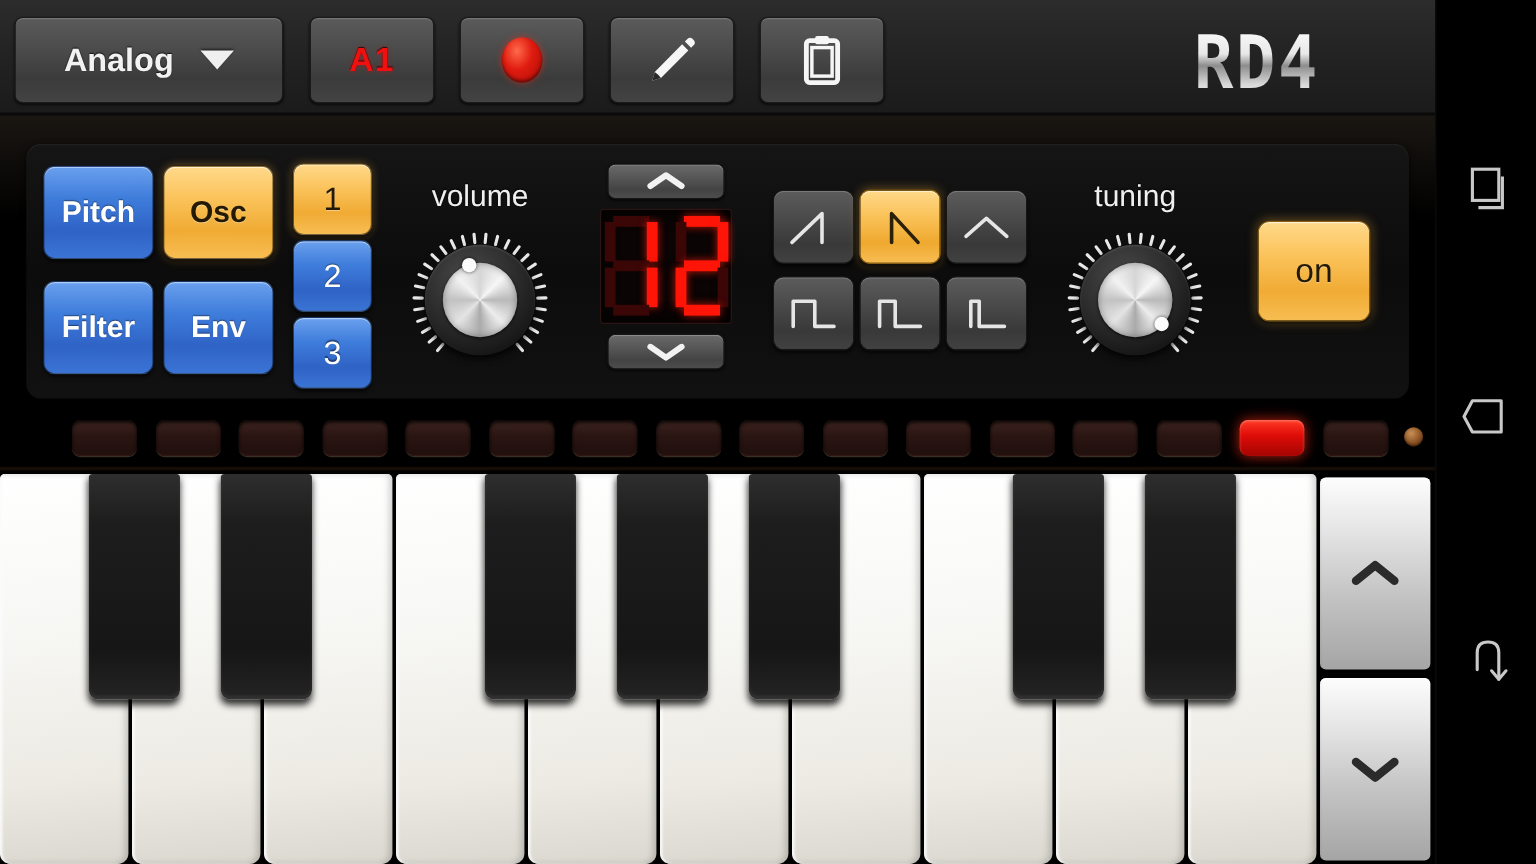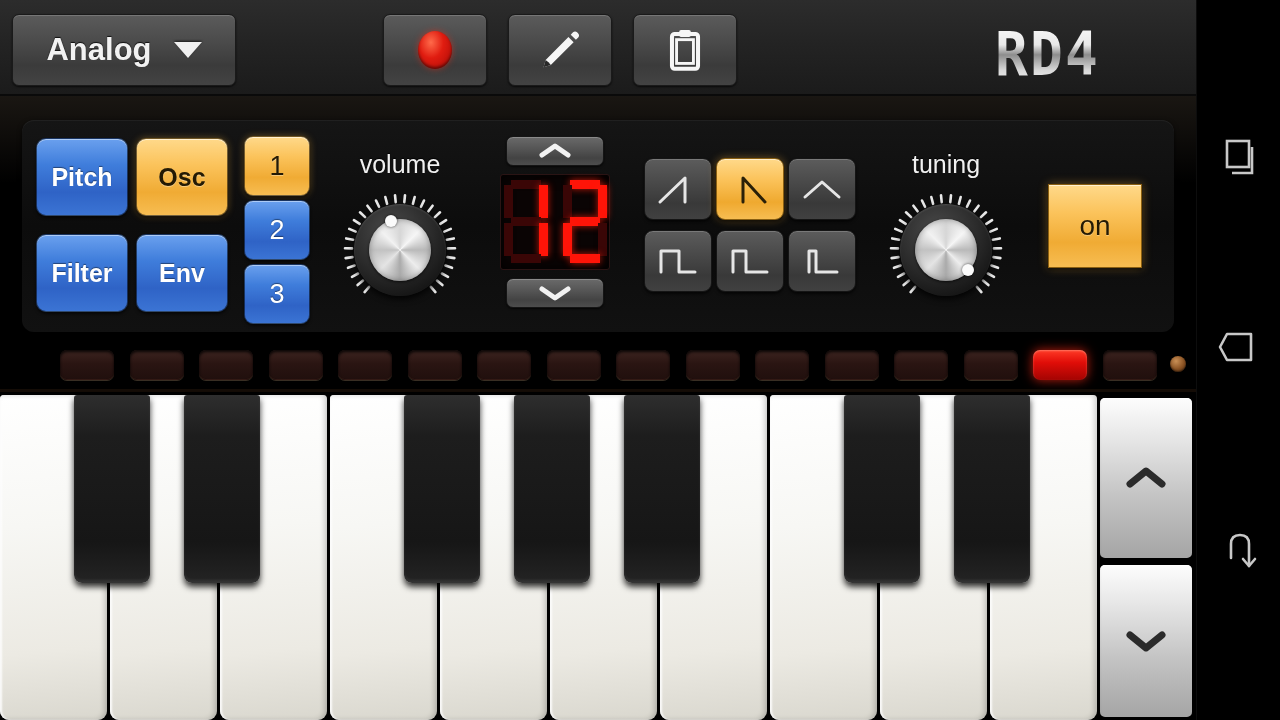--- a/index.html
+++ b/index.html
@@ -26,21 +26,21 @@
     position: absolute; top: 14px; height: 72px;
     border-radius: 7px;
     background: linear-gradient(180deg, #5b5b5b 0%, #4a4a4a 40%, #3b3b3b 72%, #434343 100%);
     border: 1px solid #1a1a1a;
     box-shadow: inset 0 1px 0 rgba(255,255,255,0.17), 0 1px 2px rgba(0,0,0,0.7);
     display: flex; align-items: center; justify-content: center;
     cursor: pointer;
   }
   .tb-analog { left: 12px; width: 224px; gap: 22px; }
   .tb-analog .lbl {
-    color: #f2f2f2; font-size: 31px; font-weight: bold;
+    color: #f2f2f2; font-size: 27px; font-weight: bold;
     text-shadow: 0 -1px 1px rgba(0,0,0,0.8);
   }
   .caret-down {
     width: 0; height: 0;
     border-left: 14px solid transparent;
     border-right: 14px solid transparent;
     border-top: 16px solid #f0f0f0;
     filter: drop-shadow(0 -1px 1px rgba(0,0,0,0.7));
   }
   .tb-a1 { left: 258px; width: 104px; }
@@ -212,21 +212,21 @@
   }
   .wave-on {
     background: linear-gradient(180deg, #ffd98a 0%, #fbc35b 34%, #efa92f 72%, #f7bd52 100%);
     box-shadow: inset 0 1px 0 rgba(255,255,255,0.55), 0 2px 3px rgba(0,0,0,0.65), 0 0 9px rgba(250,180,60,0.4);
     border-color: #8a5f11;
   }
 
   
   .on-btn {
     position: absolute; width: 94px; height: 84px;
-    border-radius: 0;
+    border-radius: 10px;
     display: flex; align-items: center; justify-content: center;
     font-size: 28px;
     color: #241a04;
     cursor: pointer;
     background: linear-gradient(180deg, #ffd98a 0%, #fbc35b 34%, #f0ab34 70%, #f7bd52 100%);
     box-shadow: inset 0 1px 0 rgba(255,255,255,0.6), 0 2px 3px rgba(0,0,0,0.6), 0 0 9px rgba(250,180,60,0.4);
     border: 1px solid #8a5f11;
     text-shadow: 0 1px 0 rgba(255,255,255,0.3);
   }
 
@@ -308,20 +308,23 @@
 
 <div id="app">
 
   <div class="toolbar">
 
     <div class="tb-btn tb-analog">
       <span class="lbl">Analog</span>
       <span class="caret-down"></span>
     </div>
 
+    <div class="tb-btn tb-a1">
+      <span class="lbl">A1</span>
+    </div>
 
     <div class="tb-btn tb-rec">
       <span class="rec-dot"></span>
     </div>
 
     <div class="tb-btn tb-edit">
       <svg class="tb-icon" viewBox="0 0 24 24">
         <path d="M4.5 17.2 L3.4 21 L7.2 19.8 L19.1 7.9 L16.4 5.2 Z M17.6 4 L18.8 2.8 C19.4 2.2 20.3 2.2 20.9 2.8 L21.5 3.4 C22.1 4 22.1 4.9 21.5 5.5 L20.3 6.7 Z" fill="#f6f6f6"></path>
         <path d="M4.5 17.2 L3.4 21 L7.2 19.8 L6 18.4 Z" fill="#2a2a2a"></path>
       </svg>

